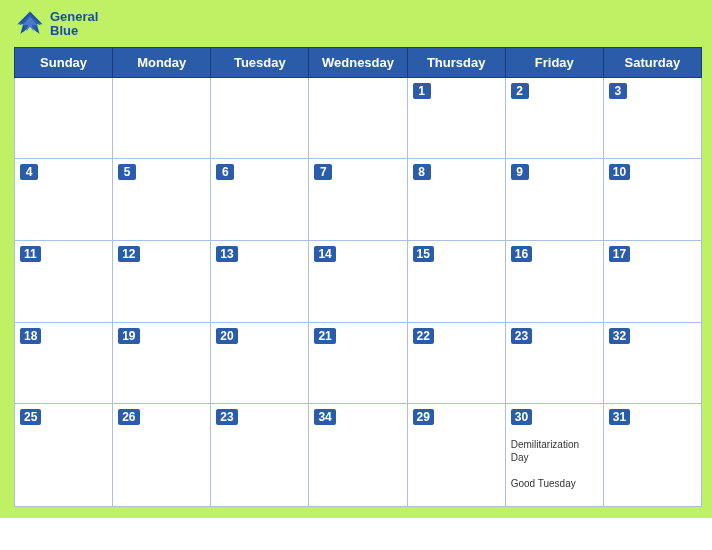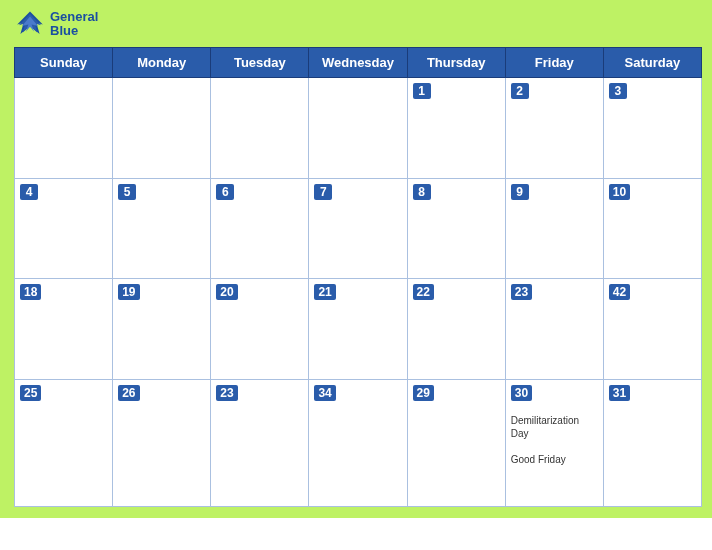--- a/index.html
+++ b/index.html
@@ -146,32 +146,41 @@
         <tr>
           <td><span class="day-number">4</span></td>
           <td><span class="day-number">5</span></td>
           <td><span class="day-number">6</span></td>
           <td><span class="day-number">7</span></td>
           <td><span class="day-number">8</span></td>
           <td><span class="day-number">9</span></td>
           <td><span class="day-number">10</span></td>
         </tr>
         <tr>
+          <td><span class="day-number">11</span></td>
+          <td><span class="day-number">12</span></td>
+          <td><span class="day-number">13</span></td>
+          <td><span class="day-number">14</span></td>
+          <td><span class="day-number">15</span></td>
+          <td><span class="day-number">16</span></td>
+          <td><span class="day-number">17</span></td>
+        </tr>
+        <tr>
           <td><span class="day-number">18</span></td>
           <td><span class="day-number">19</span></td>
           <td><span class="day-number">20</span></td>
           <td><span class="day-number">21</span></td>
           <td><span class="day-number">22</span></td>
           <td><span class="day-number">23</span></td>
-          <td><span class="day-number">42</span></td>
+          <td><span class="day-number">32</span></td>
         </tr>
         <tr>
           <td><span class="day-number">25</span></td>
           <td><span class="day-number">26</span></td>
           <td><span class="day-number">23</span></td>
           <td><span class="day-number">34</span></td>
           <td><span class="day-number">29</span></td>
-          <td><span class="day-number">30</span><div class="event-text">Demilitarization Day</div><div class="event-text">Good Friday</div></td>
+          <td><span class="day-number">30</span><div class="event-text">Demilitarization Day</div><div class="event-text">Good Tuesday</div></td>
           <td><span class="day-number">31</span></td>
         </tr>
       </tbody>
   </table>
 </div>
 
 </body></html>

